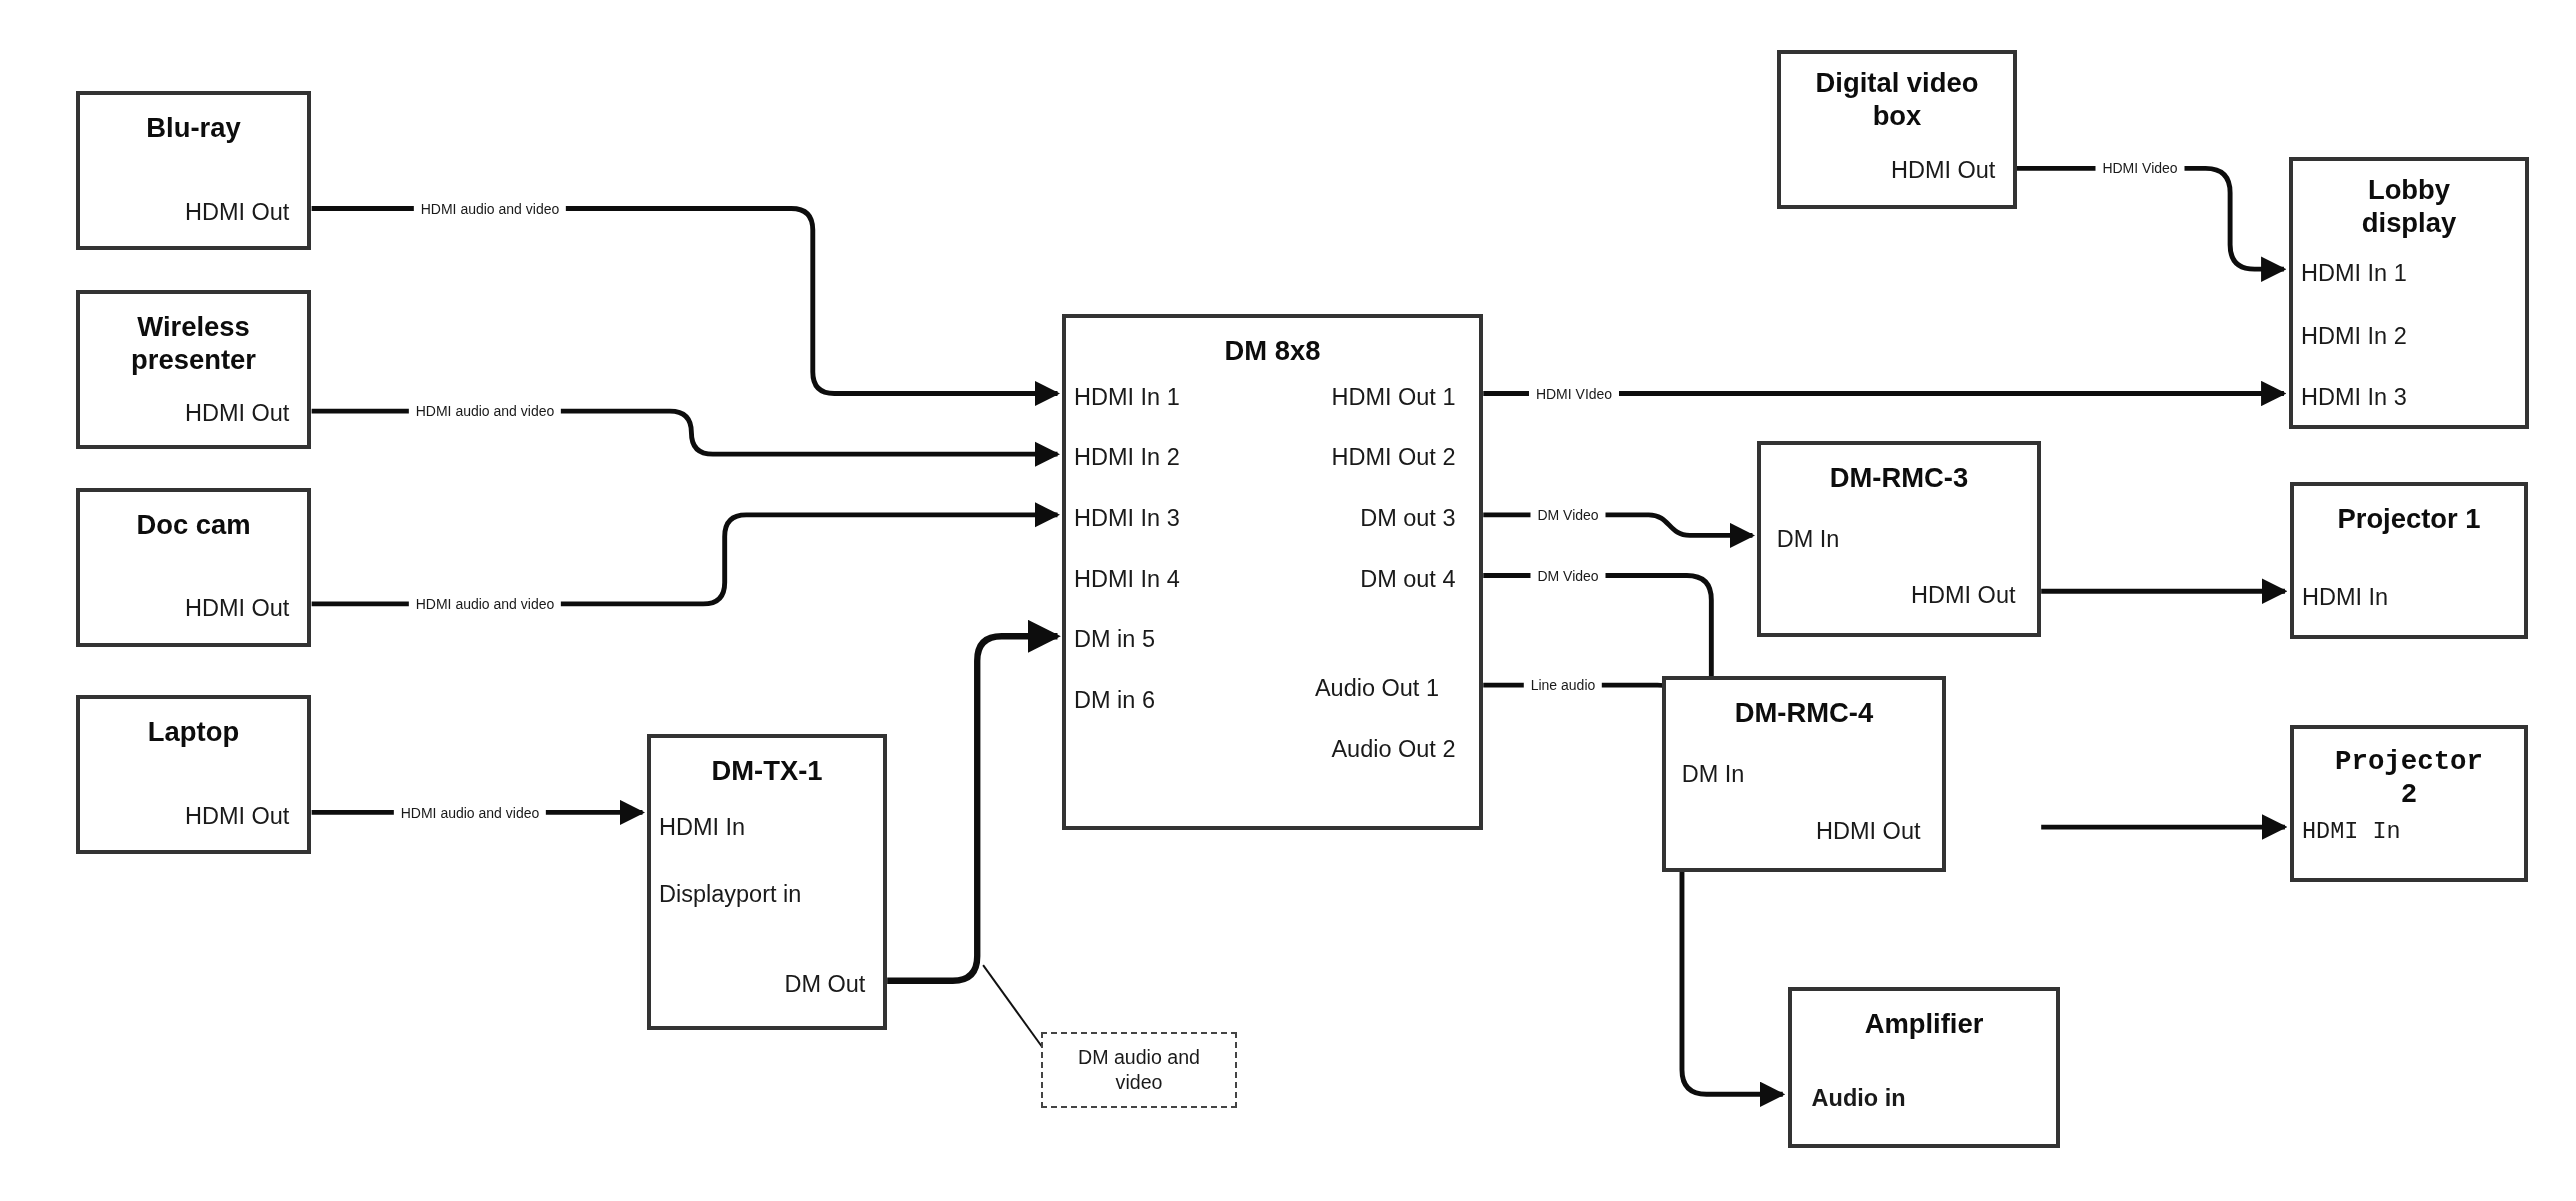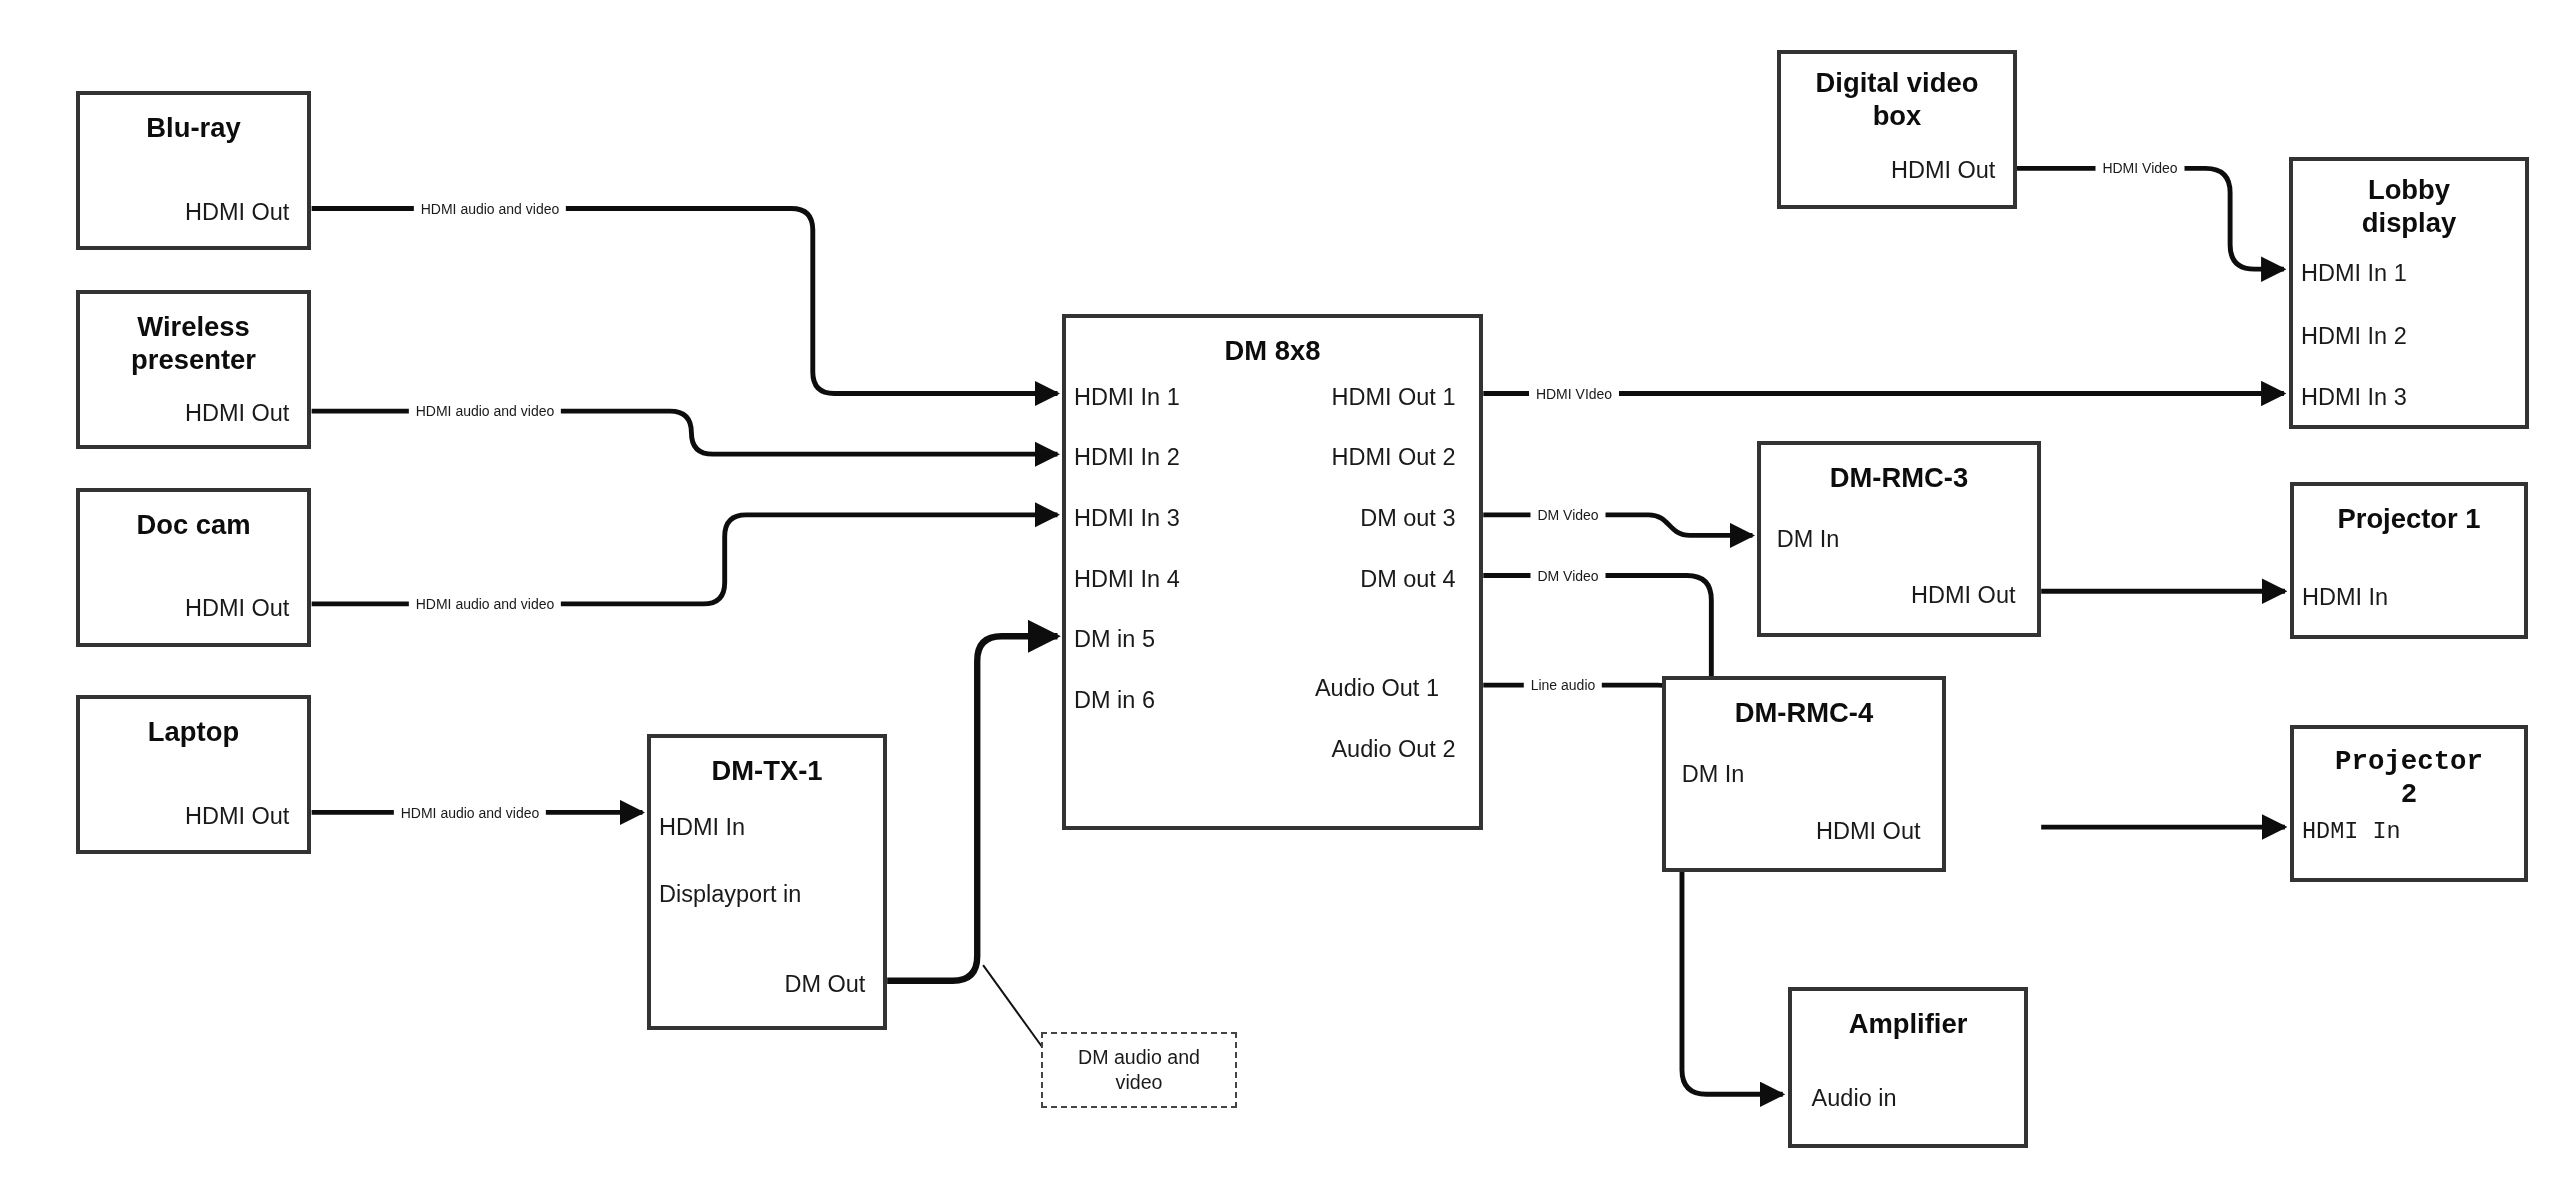--- a/index.html
+++ b/index.html
@@ -145,23 +145,23 @@
     <div class="title">DM-RMC-4</div>
     <span class="port pl" style="top:79px;left:15.7px;">DM In</span>
     <span class="port pr" style="top:136px;right:21.5px;">HDMI Out</span>
   </div>
 
   <div class="node" style="left:2290px;top:725px;width:238px;height:157px;font-family:Liberation Mono, monospace;">
     <div class="title">Projector 2</div>
     <span class="port pl" style="top:87px;">HDMI In</span>
   </div>
 
-  <div class="node" style="left:1788px;top:987px;width:240px;height:161px;">
+  <div class="node" style="left:1788px;top:987px;width:272px;height:161px;">
     <div class="title">Amplifier</div>
-    <span class="port pl" style="top:92px;left:19.6px;">Audio in</span>
+    <span class="port pl" style="top:92px;left:19.6px;font-weight:bold;">Audio in</span>
   </div>
 
   <div class="note" style="left:1041px;top:1032px;width:196px;height:76px;">DM audio and video</div>
 
   <div class="elabel" style="left:490px;top:209px;">HDMI audio and video</div>
   <div class="elabel" style="left:485px;top:411px;">HDMI audio and video</div>
   <div class="elabel" style="left:485px;top:604px;">HDMI audio and video</div>
   <div class="elabel" style="left:470px;top:813px;">HDMI audio and video</div>
   <div class="elabel" style="left:1574px;top:394px;">HDMI VIdeo</div>
   <div class="elabel" style="left:1568px;top:515px;">DM Video</div>

